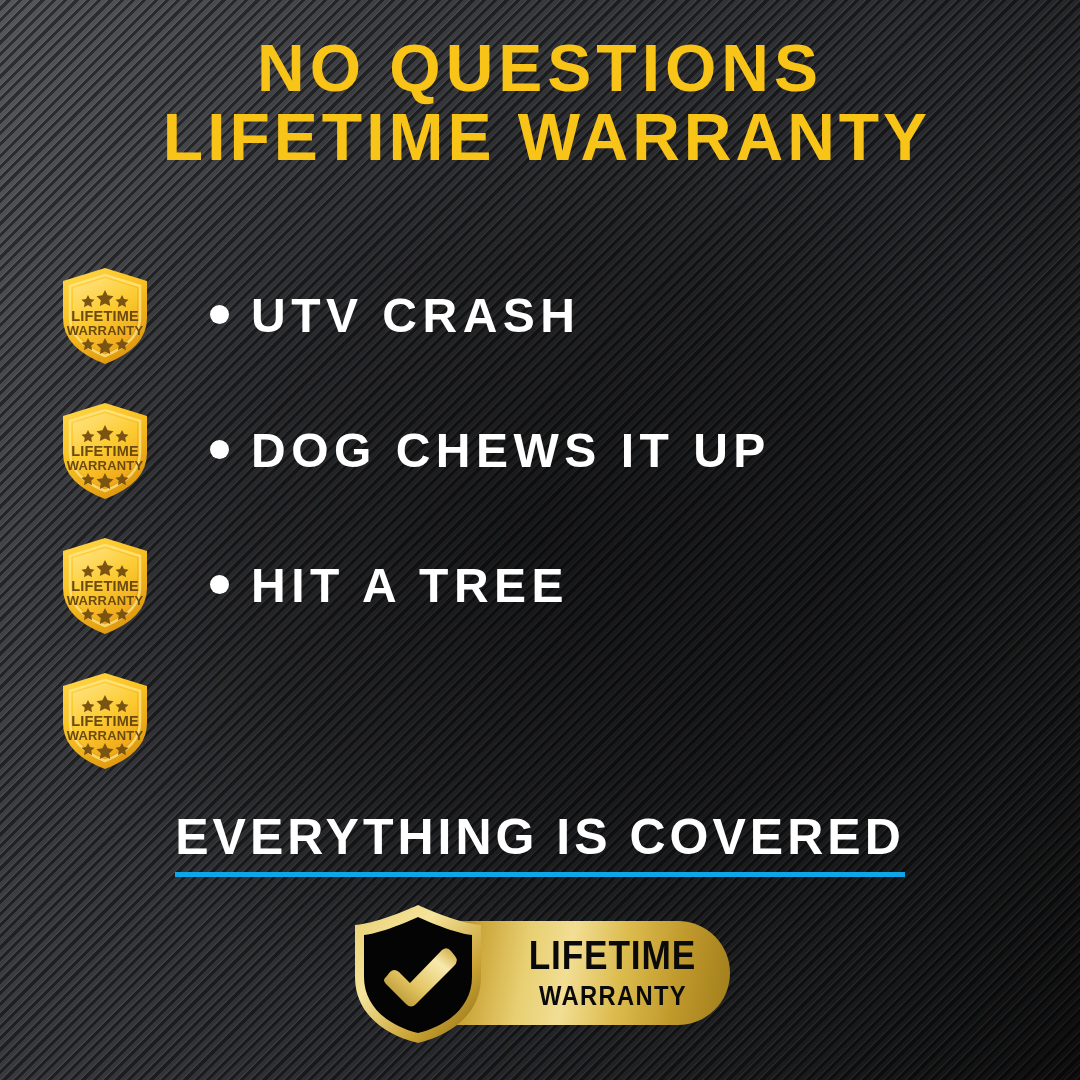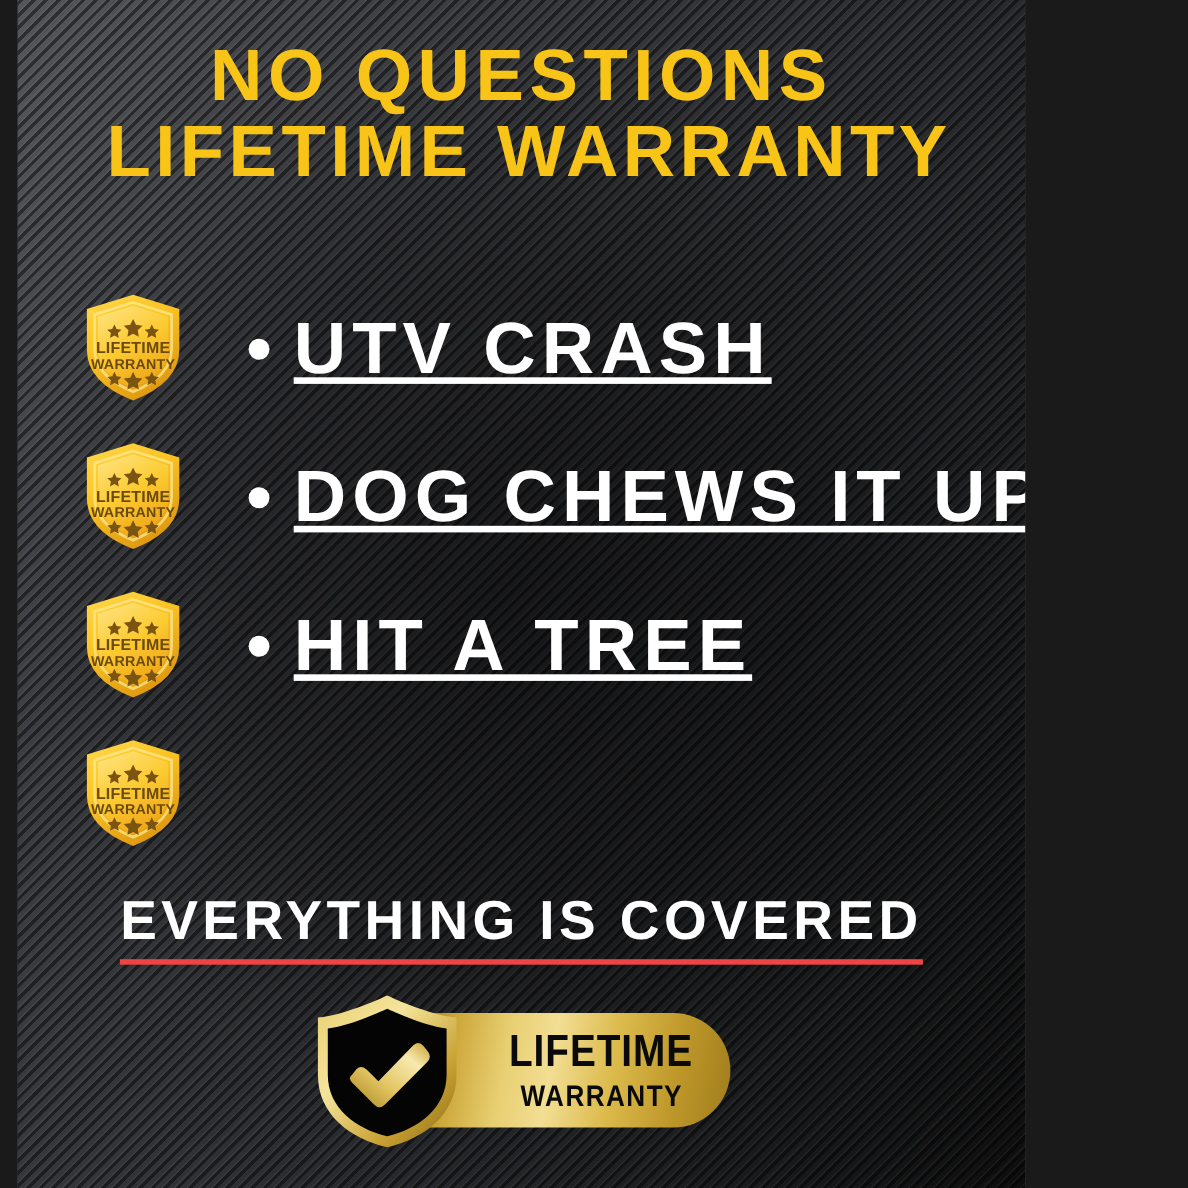--- a/index.html
+++ b/index.html
@@ -10,25 +10,24 @@
     overflow: hidden;
     background: #1a1a1a;
   }
   body {
     font-family: "Liberation Sans", sans-serif;
   }
 
   
   .poster {
     position: relative;
-    width: 916px;
+    width: 1080px;
     height: 1080px;
     overflow: hidden;
-    background-color: #be185d;
-    margin-left: 16px;
+    background-color: #4d7c0f;
   }
   .bg-base {
     position: absolute;
     inset: 0;
     background:
       linear-gradient(118deg,
         #55565a 0%,
         #4a4b4f 12%,
         #3e3f43 26%,
         #343538 42%,
@@ -116,27 +115,26 @@
   }
   .badge-slot {
     width: 210px;
     display: flex;
     justify-content: center;
     align-items: center;
     flex: none;
   }
   .row-text {
     color: #ffffff;
-    font-size: 66px;
+    font-size: 48px;
     font-weight: bold;
     letter-spacing: 5.5px;
     line-height: 1;
     text-transform: uppercase;
     white-space: nowrap;
-    text-decoration: underline;
   }
   .bullet-dot {
     display: inline-block;
     width: 19px;
     height: 19px;
     border-radius: 50%;
     background: #ffffff;
     vertical-align: middle;
     margin-right: 22px;
     margin-bottom: 8px;
@@ -158,21 +156,21 @@
     right: 0;
     text-align: center;
     color: #ffffff;
     font-size: 50px;
     font-weight: bold;
     letter-spacing: 4px;
     text-transform: uppercase;
   }
   .covered span {
     display: inline-block;
-    border-bottom: 5px solid #ef4444;
+    border-bottom: 5px solid #0ea5e9;
     padding-bottom: 6px;
   }
 
   
   .logo {
     position: absolute;
     top: 898px;
     left: 0;
     right: 0;
     height: 150px;

